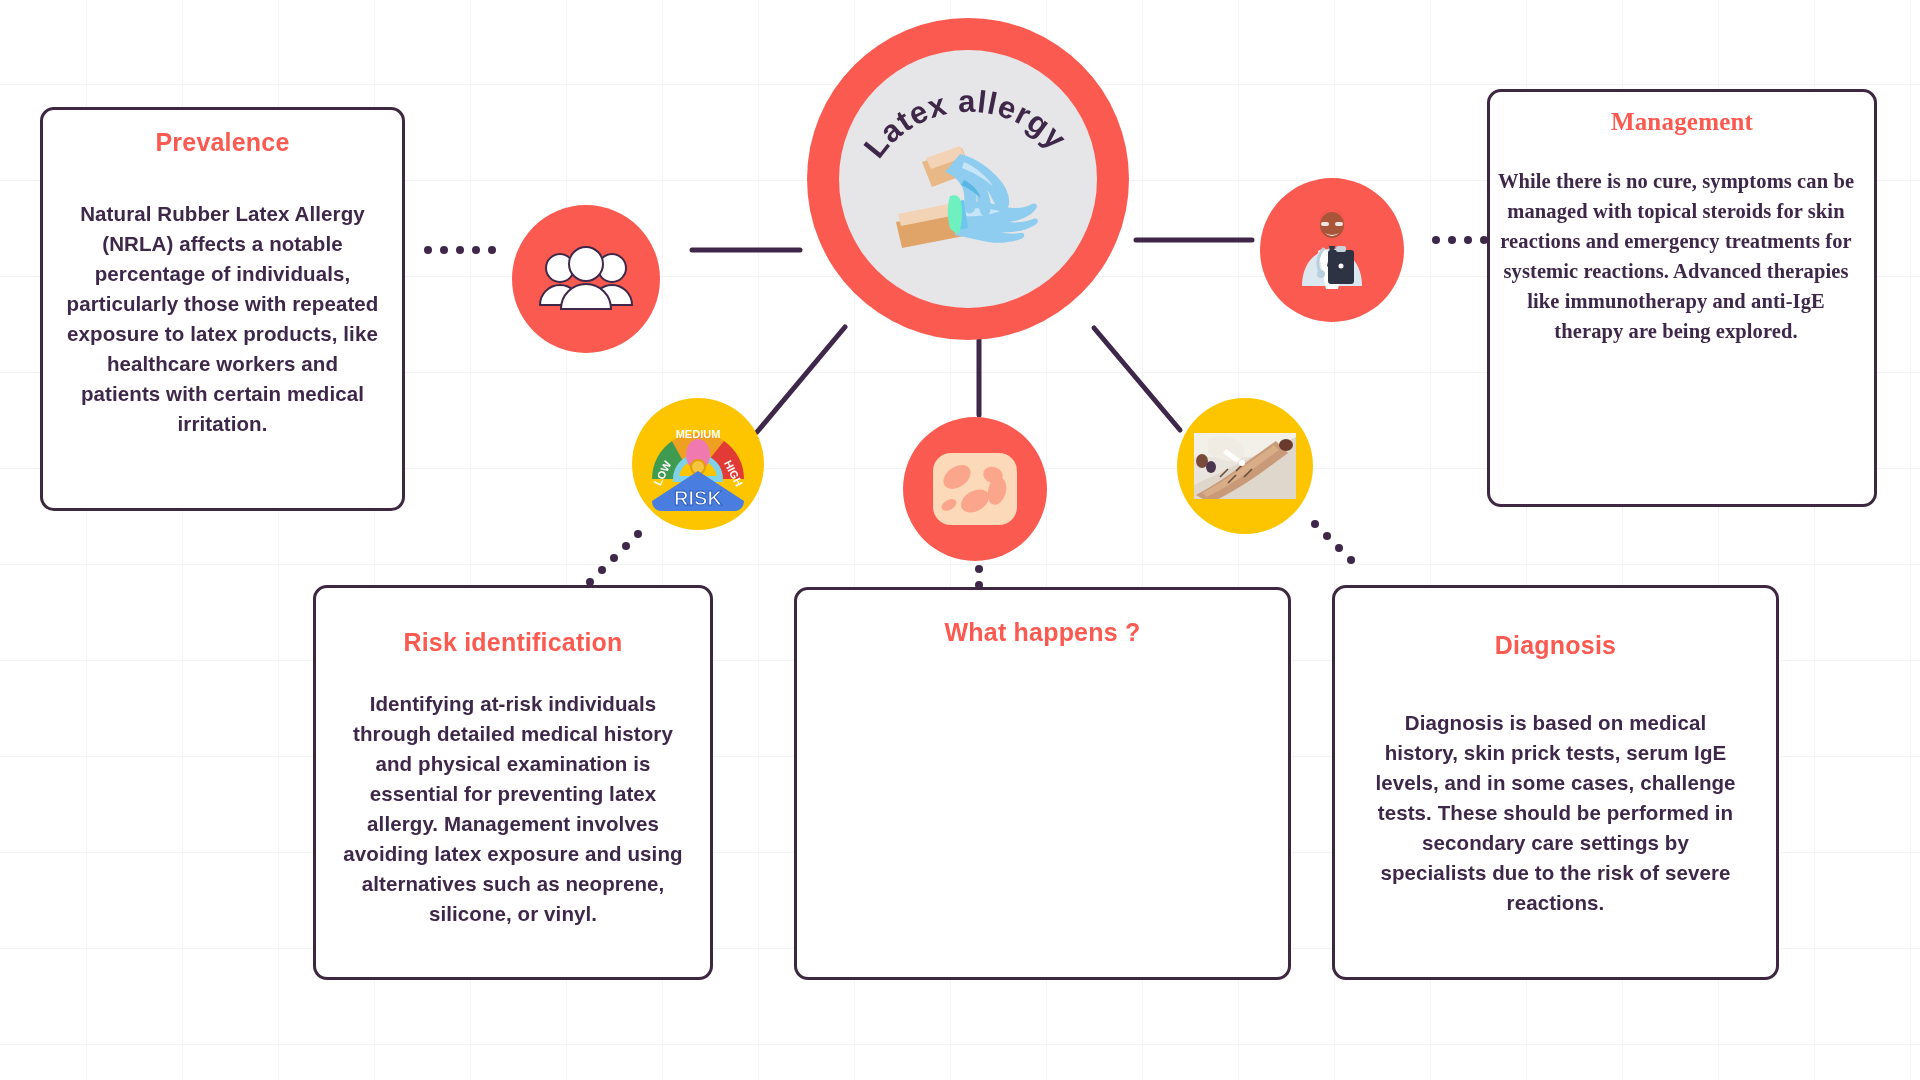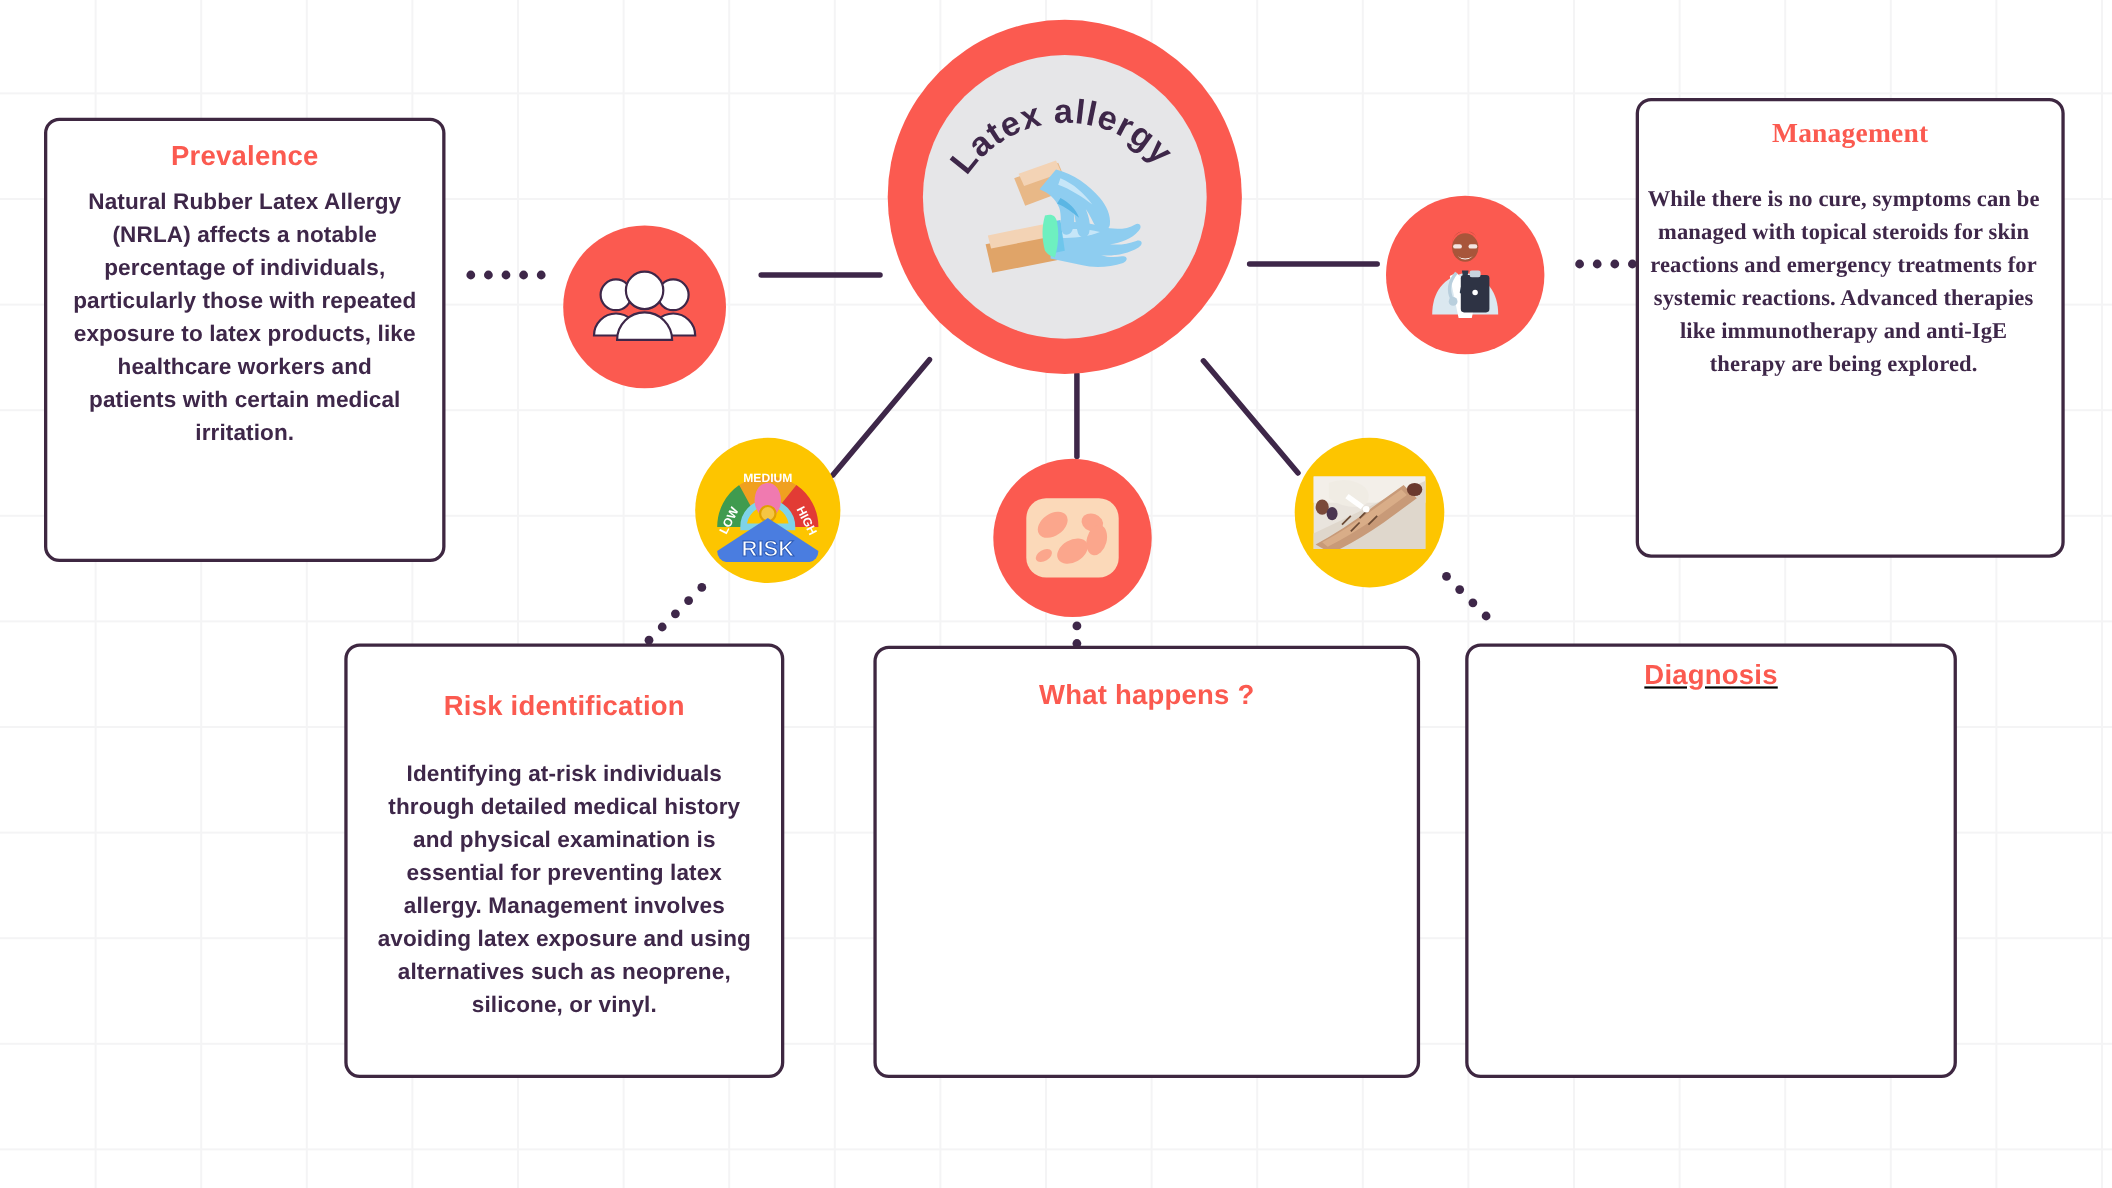--- a/index.html
+++ b/index.html
@@ -38,30 +38,30 @@
     color:#3e2749;
     font-size:20.5px;
     font-weight:bold;
     line-height:30px;
     margin:0;
     letter-spacing:.1px;
   }
 
   
   #card-prevalence{left:40px;top:107px;width:365px;height:404px;padding:18px 22px 0;}
-  #card-prevalence .title{margin-bottom:12px;}
+  #card-prevalence .title{margin-bottom:42px;}
   #card-management{left:1487px;top:89px;width:390px;height:418px;padding:16px 12px 0;font-family:Liberation Serif, serif;}
   #card-management .title{margin-bottom:30px;}
   #card-management .body{width:360px;margin-left:-6px;}
   #card-risk{left:313px;top:585px;width:400px;height:395px;padding:40px 26px 0;}
   #card-risk .title{margin-bottom:32px;}
   #card-what{left:794px;top:587px;width:497px;height:393px;padding:28px 40px 0;}
   #card-what .title{margin-bottom:48px;}
   #card-what .body{width:335px;margin:0 auto;}
-  #card-diagnosis{left:1332px;top:585px;width:447px;height:395px;padding:12px 34px 0;text-decoration:underline;}
+  #card-diagnosis{left:1332px;top:585px;width:447px;height:395px;padding:43px 34px 0;}
   #card-diagnosis .title{margin-bottom:48px;}
 
   
   .node{position:absolute;border-radius:50%;display:flex;align-items:center;justify-content:center;}
   .node.red{background:#fb5a50;}
   .node.yellow{background:#fdc500;}
 
   #node-center{
     left:807px;top:18px;width:322px;height:322px;
     background:#fb5a50;
@@ -275,13 +275,14 @@
   <h3 class="title">Risk identification</h3>
   <p class="body">Identifying at-risk individuals through detailed medical history and physical examination is essential for preventing latex allergy. Management involves avoiding latex exposure and using alternatives such as neoprene, silicone, or vinyl.</p>
 </div>
 
 <div class="card" id="card-what">
   <h3 class="title">What happens ?</h3>
 </div>
 
 <div class="card" id="card-diagnosis">
   <h3 class="title">Diagnosis</h3>
+  <p class="body">Diagnosis is based on medical history, skin prick tests, serum IgE levels, and in some cases, challenge tests. These should be performed in secondary care settings by specialists due to the risk of severe reactions.</p>
 </div>
 
 </body></html>

